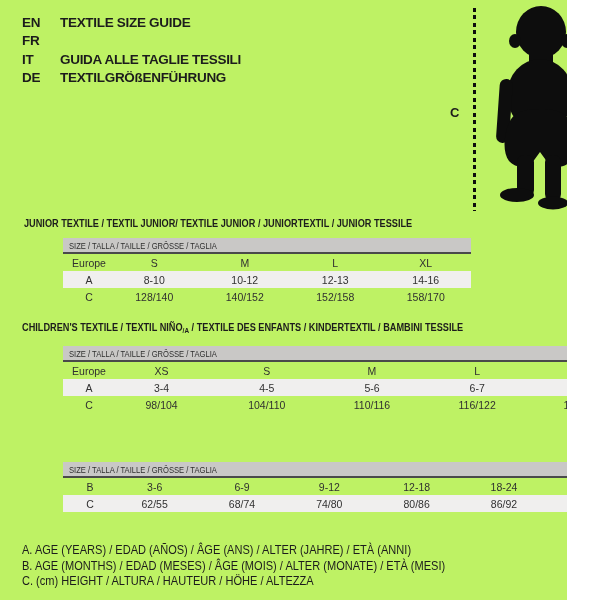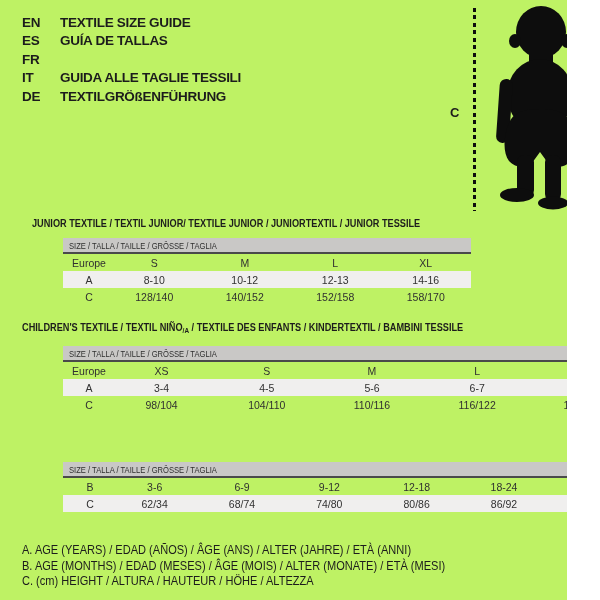--- a/index.html
+++ b/index.html
@@ -14,21 +14,21 @@
 
   
   .dash-line { position:absolute; left:473px; top:8px; width:3px; height:203px;
     background:repeating-linear-gradient(to bottom, var(--sil,#111) 0 4px, transparent 4px 7.5px); }
   .c-label { position:absolute; left:450px; top:105px; font-weight:bold; font-size:13px; }
   .silhouette { position:absolute; left:487px; top:5px; width:106px; height:207px; color:var(--sil,#111); }
 
   
   .tbl-title { position:absolute; font-weight:bold; font-size:10.8px; white-space:nowrap; }
   .cond { display:inline-block; transform:scaleX(0.85); transform-origin:0 50%; }
-  .t1-title { left:32px; top:217px; }
+  .t1-title { left:24px; top:217px; }
   .t2-title { left:22px; top:321px; }
   .t3-title { left:22px; top:424px; line-height:15px; }
   .sub-part { font-size:70%; vertical-align:-2px; }
 
   
   .tbl { position:absolute; left:20px;margin-left:43px; }
   .tbl-1 { top:238px; width:408px; }
   .tbl-2 { top:346px; width:572px; }
   .tbl-3 { top:462px; width:572px; }
   .size-bar { height:16px; line-height:16px; background:var(--bar,#c9c8c6); color:#2e2e2e;
@@ -47,24 +47,20 @@
 </style>
 </head>
 <body>
 
 <div class="page">
 
   <div class="lang-header">
     <div class="lang-row">
       <span class="lang-code">EN</span>
       <span class="lang-title">TEXTILE SIZE GUIDE</span>
-    </div>
-    <div class="lang-row">
-      <span class="lang-code">ES</span>
-      <span class="lang-title">GUÍA DE TALLAS</span>
     </div>
     <div class="lang-row">
       <span class="lang-code">FR</span>
     </div>
     <div class="lang-row">
       <span class="lang-code">IT</span>
       <span class="lang-title">GUIDA ALLE TAGLIE TESSILI</span>
     </div>
     <div class="lang-row">
       <span class="lang-code">DE</span>
@@ -194,21 +190,21 @@
           <td class="lbl">B</td>
           <td>3-6</td>
           <td>6-9</td>
           <td>9-12</td>
           <td>12-18</td>
           <td>18-24</td>
           <td>24-36</td>
         </tr>
         <tr class="shaded">
           <td class="lbl">C</td>
-          <td>62/34</td>
+          <td>62/55</td>
           <td>68/74</td>
           <td>74/80</td>
           <td>80/86</td>
           <td>86/92</td>
           <td>92/98</td>
         </tr>
       </tbody>
     </table>
   </div>
 

